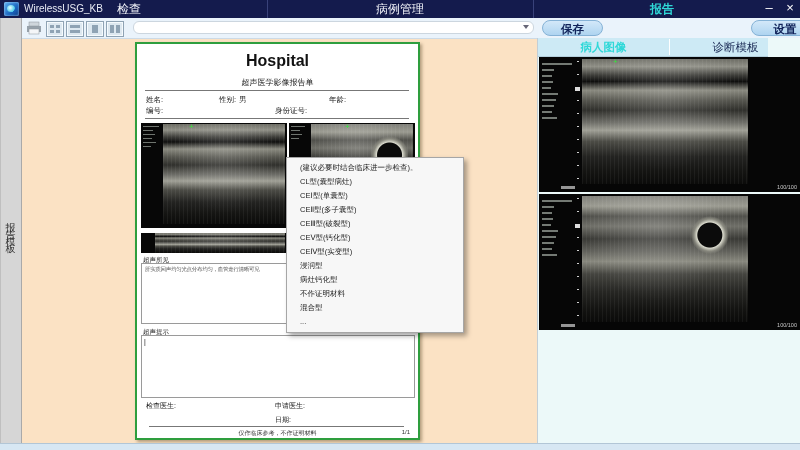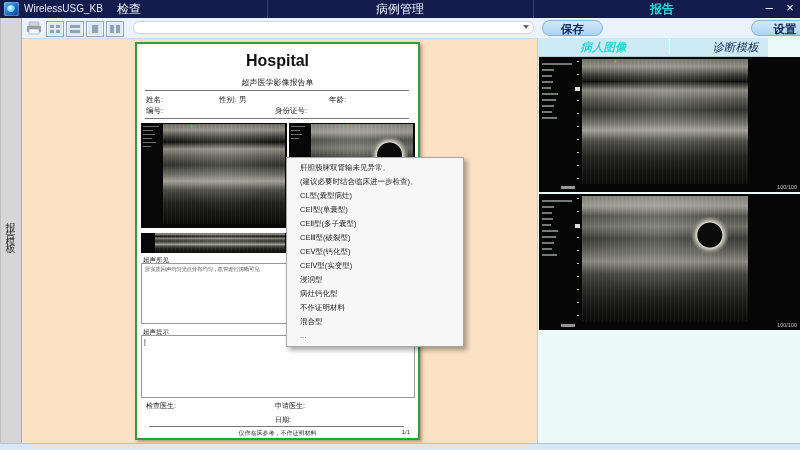--- a/index.html
+++ b/index.html
@@ -44,21 +44,21 @@
   .cursorbar{position:absolute;left:2px;top:2px;font-size:7px;color:#111;}
   .pg-footer{position:absolute;font-size:6px;color:#333;}
 
   
   .ctxmenu{position:absolute;left:286px;top:157px;width:176px;background:#f7f7f7;border:1px solid #a6a6a6;
     box-shadow:3px 3px 5px rgba(0,0,0,.35);padding:3px 0;z-index:30;}
   .ctxmenu .item{height:14px;line-height:14px;padding-left:13px;font-size:7.5px;color:#222;white-space:nowrap;overflow:hidden;}
 
   
   .rpanel{position:absolute;left:537px;top:38px;width:263px;height:405px;background:#ecf9f9;border-left:1px solid #c2ced6;box-sizing:border-box;}
-  .rtabs{position:absolute;left:0;top:0;width:230px;height:18px;background:#cdeaf5;border-bottom:1px solid #b3cfdc;font-style:italic;}
+  .rtabs{position:absolute;left:0;top:0;width:230px;height:18px;background:#cdeaf5;border-bottom:1px solid #b3cfdc;}
   .rtab{position:absolute;top:0;height:18px;line-height:18px;width:131px;text-align:center;font-size:11.5px;color:#1a2a55;}
   .rtab.active{color:#2fd8d8;font-weight:bold;}
   .rtab-div{position:absolute;left:131px;top:1px;width:1px;height:16px;background:#ffffff;}
 
   
   .us{position:absolute;left:1px;width:261px;background:#060606;overflow:hidden;}
   .us .params i{display:block;height:2px;margin:4px 0 0 3px;background:#9aa29a;opacity:.75;}
   .us .ruler{position:absolute;left:38px;top:4px;bottom:10px;width:2px;
     background:repeating-linear-gradient(180deg,#cfcfcf 0 1px,transparent 1px 13px);}
   .us .rmark{position:absolute;left:36px;width:5px;height:4px;background:#ddd;}
@@ -184,21 +184,20 @@
 
     <span class="fld" style="left:9px;top:357px;font-size:7px;">检查医生:</span>
     <span class="fld" style="left:138px;top:357px;font-size:7px;">申请医生:</span>
     <span class="fld" style="left:138px;top:371px;font-size:7px;">日期:</span>
     <hr style="left:12px;top:382px;width:255px;">
     <div class="pg-footer" style="left:0;top:385px;width:100%;text-align:center;">仅作临床参考，不作证明材料</div>
     <div class="pg-footer" style="right:8px;top:385px;">1/1</div>
   </div>
 
   <div class="ctxmenu">
-    <div class="item">肝胆胰脾双肾输未见异常。</div>
     <div class="item">(建议必要时结合临床进一步检查)。</div>
     <div class="item">CL型(囊型病灶)</div>
     <div class="item">CEⅠ型(单囊型)</div>
     <div class="item">CEⅡ型(多子囊型)</div>
     <div class="item">CEⅢ型(破裂型)</div>
     <div class="item">CEⅤ型(钙化型)</div>
     <div class="item">CEⅣ型(实变型)</div>
     <div class="item">浸润型</div>
     <div class="item">病灶钙化型</div>
     <div class="item">不作证明材料</div>

